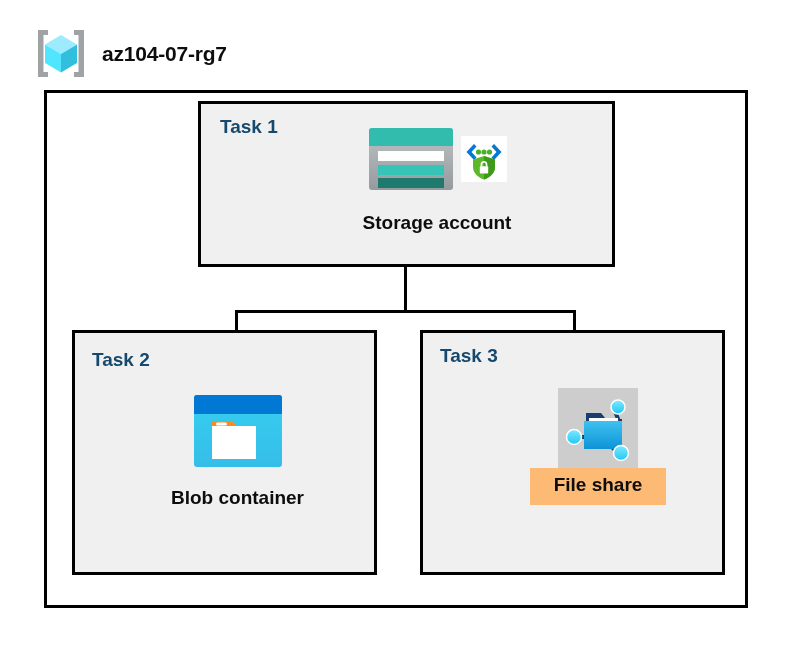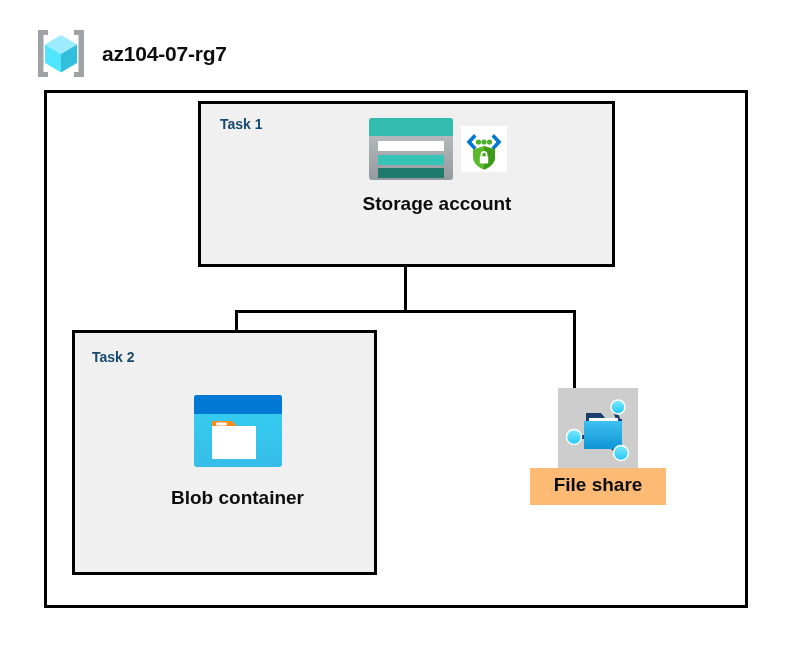--- a/index.html
+++ b/index.html
@@ -64,21 +64,21 @@
     background: #f0f0f0;
     border: 3px solid #000000;
     box-sizing: border-box;
   }
   #task-1-box { left: 198px; top: 101px;  width: 417px; height: 166px; }
   #task-2-box { left: 72px;  top: 330px;  width: 305px; height: 245px; }
   #task-3-box { left: 420px; top: 330px;  width: 305px; height: 245px; }
 
   .task-label {
     position: absolute;
-    font-size: 14px;
+    font-size: 19px;
     font-weight: bold;
     color: #15496d;
     white-space: nowrap;
   }
   #task-1-label { left: 19px; top: 12px; }
   #task-2-label { left: 17px; top: 16px; }
   #task-3-label { left: 17px; top: 12px; }
 
   
   .node {
@@ -91,22 +91,23 @@
     font-size: 19px;
     font-weight: bold;
     color: #0d0d0d;
     white-space: nowrap;
     line-height: 1.1;
   }
 
   
   #node-storage-account {
     left: 347px;
-    top: 114px;
+    top: 124px;
     width: 180px;
+    gap: 9px;
   }
   #node-storage-account .icon-row {
     display: flex;
     align-items: center;
     gap: 6px;
     height: 70px;
   }
   #node-storage-account .node-caption { margin-top: 10px; }
 
   
@@ -238,20 +239,23 @@
       <path d="M2 5 a3 3 0 0 1 3 -3 h82 a3 3 0 0 1 3 3 v16 h-88 Z" fill="#0078D4"></path>
 
       <path d="M20 28 L40 28 L46 34 L20 34 Z" fill="#F78D1E"></path>
       <rect x="24" y="29.5" width="11" height="3" rx="1.5" fill="#FFFFFF"></rect>
 
       <rect x="20" y="33" width="44" height="33" fill="#FFFFFF"></rect>
     </svg>
     <div class="node-caption">Blob container</div>
   </div>
 
+  <div class="task-box" id="task-3-box">
+    <div class="task-label" id="task-3-label">Task 3</div>
+  </div>
 
   <div class="node" id="node-file-share">
     <div class="fs-icon-plate">
       <svg width="76" height="74" viewBox="0 0 76 74">
         <defs>
           <linearGradient id="fsFolder" x1="0" y1="0" x2="0" y2="1">
             <stop offset="0%" stop-color="#3FC1F0"></stop>
             <stop offset="100%" stop-color="#0D94D6"></stop>
           </linearGradient>
           <linearGradient id="fsNode" x1="0" y1="0" x2="0" y2="1">

